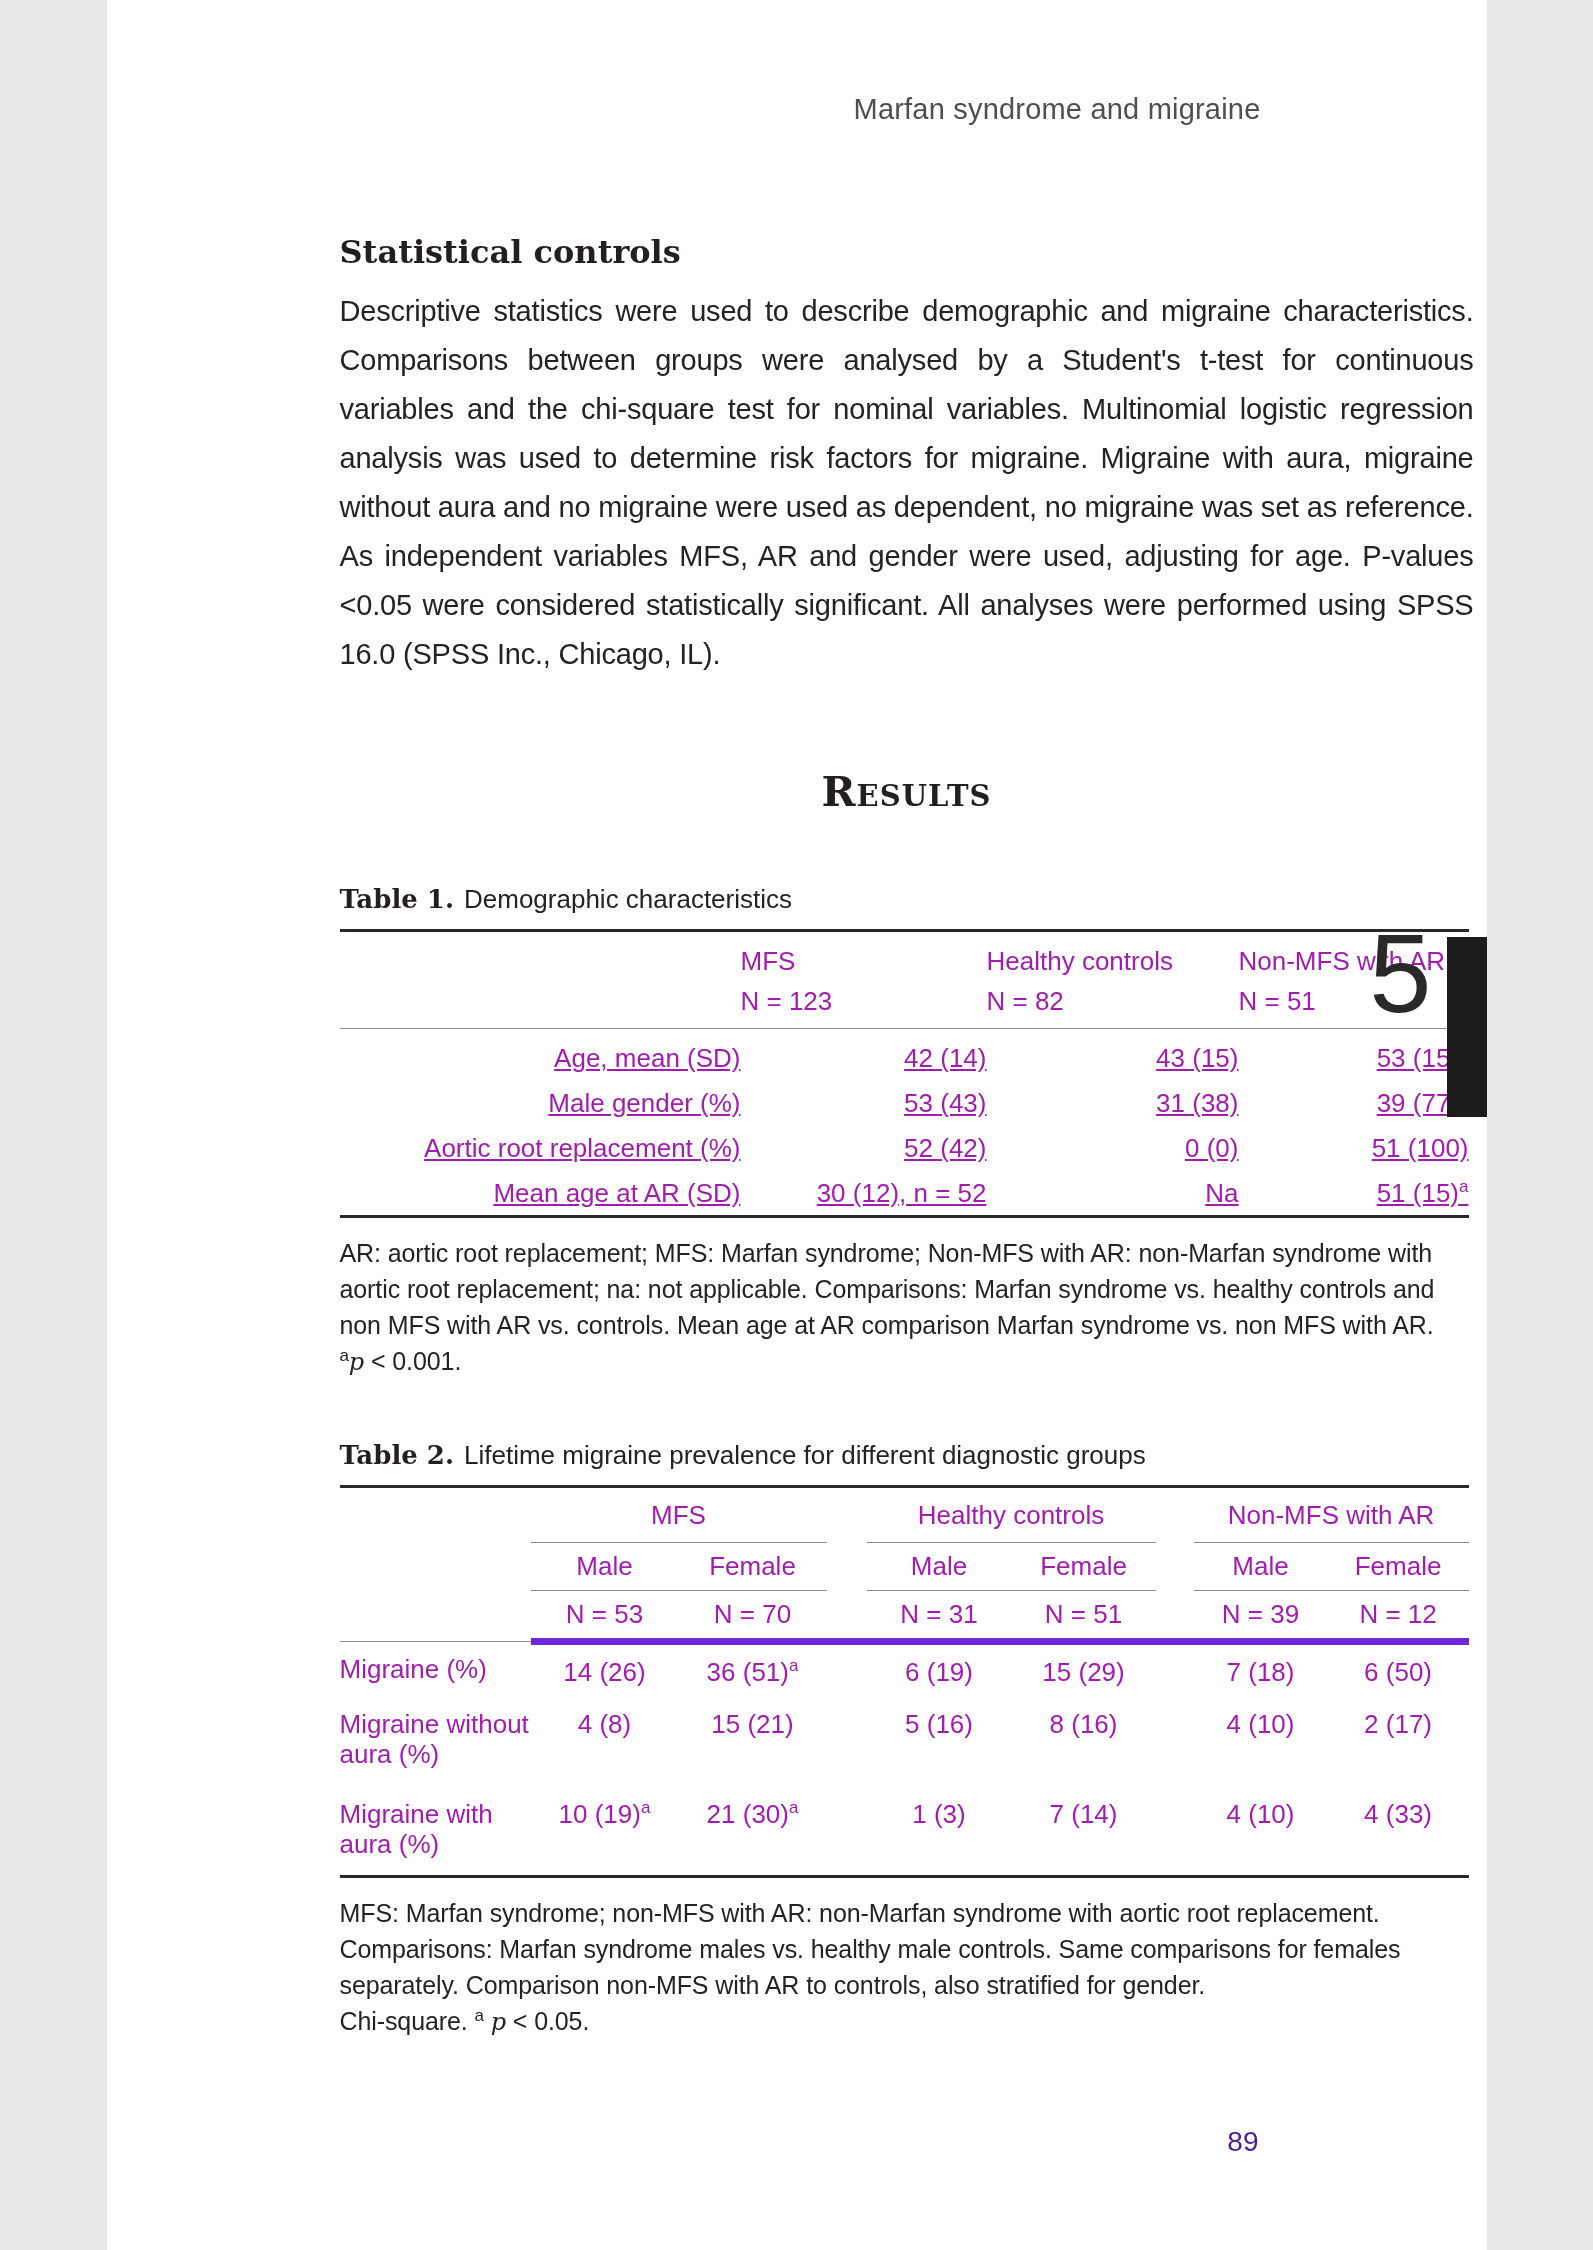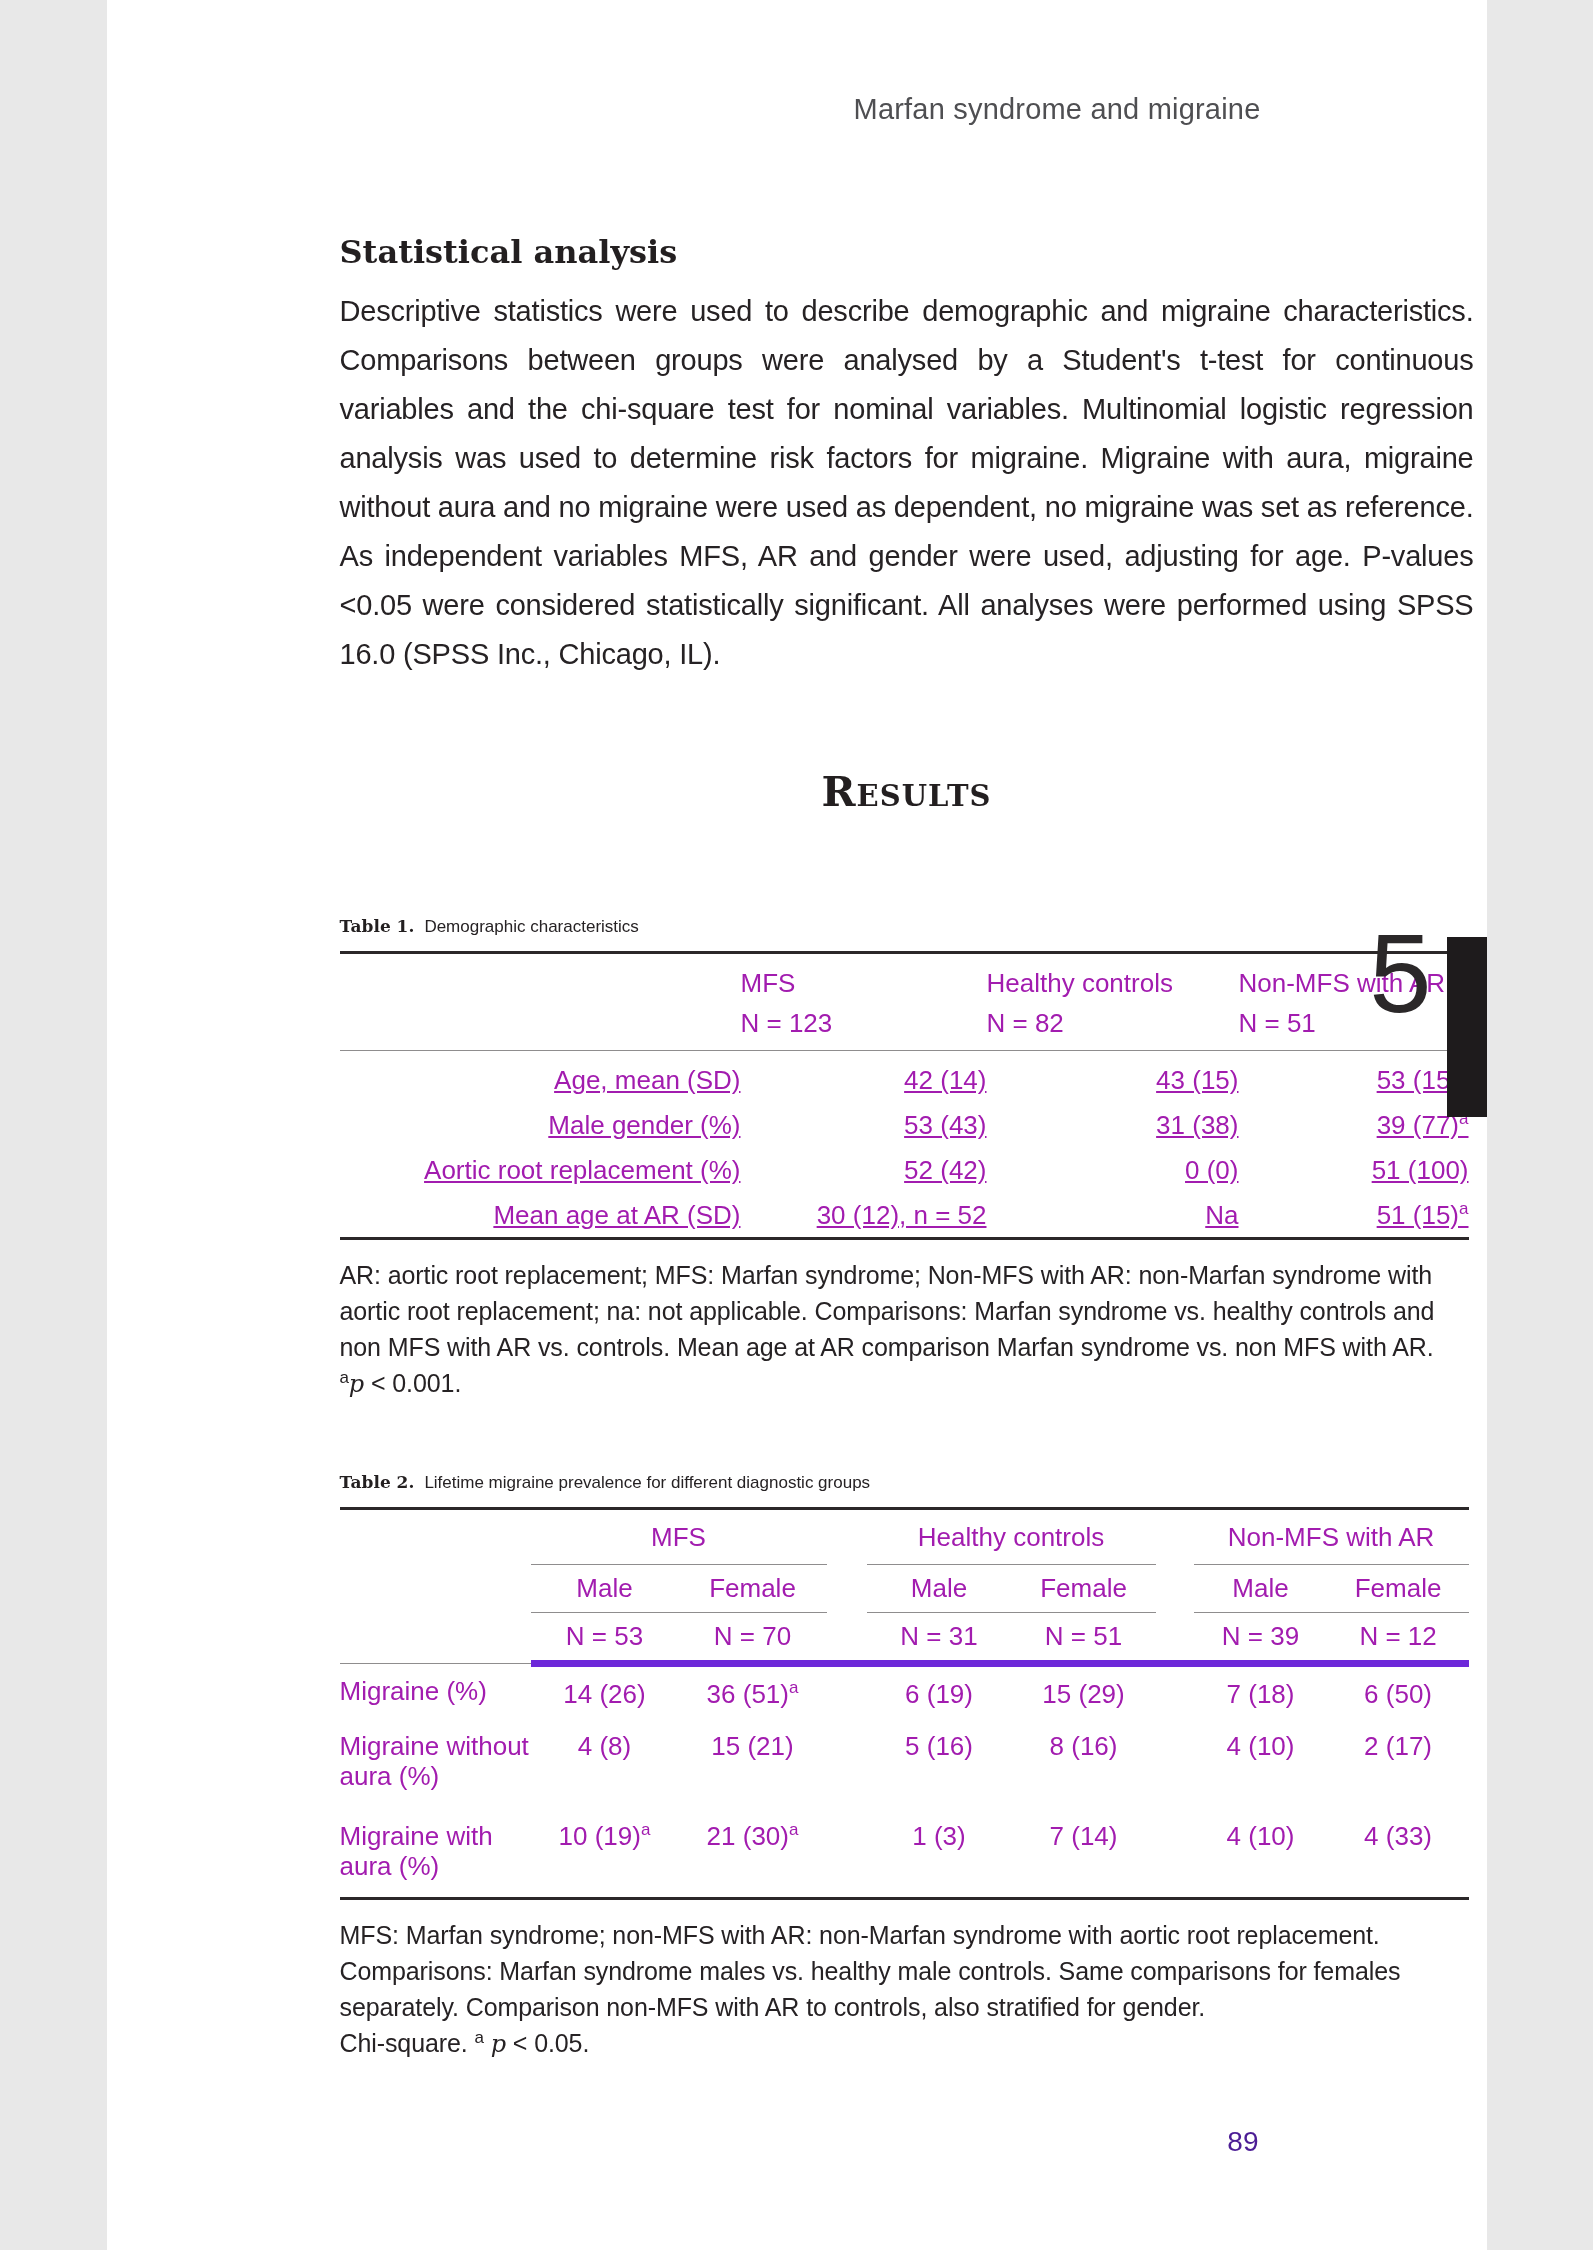--- a/index.html
+++ b/index.html
@@ -48,21 +48,21 @@
     font-weight: bold;
     font-variant: small-caps;
     font-size: 41px;
     letter-spacing: 1px;
     color: #231f20;
   }
 
   
   #t1-block { top: 884px; }
   #t2-block { top: 1440px; }
-  .tbl-caption { font-size: 17px; color: #262224; margin-top: 32px; }
+  .tbl-caption { font-size: 26px; color: #262224; }
   .cap-label {
     font-family: "DejaVu Serif", serif;
     font-weight: bold;
     margin-right: 10px;
     color: #231f20;
   }
   table {
     border-collapse: collapse;
     table-layout: fixed;
     width: 1129px;
@@ -135,21 +135,21 @@
   }
 </style>
 </head>
 <body>
 
 <div class="page">
 
   <div class="running-head">Marfan syndrome and migraine</div>
 
   <div class="content" id="sec-stat" style="position:absolute;">
-    <div class="sub-heading">Statistical analysis</div>
+    <div class="sub-heading">Statistical controls</div>
     <div class="body-par">Descriptive statistics were used to describe demographic and migraine characteristics. Comparisons between groups were analysed by a Student's t-test for continuous variables and the chi-square test for nominal variables. Multinomial logistic regression analysis was used to determine risk factors for migraine. Migraine with aura, migraine without aura and no migraine were used as dependent, no migraine was set as reference. As independent variables MFS, AR and gender were used, adjusting for age. P-values &lt;0.05 were considered statistically significant. All analyses were performed using SPSS 16.0 (SPSS Inc., Chicago, IL).</div>
   </div>
 
   <div class="content" id="results" style="position:absolute;text-align:center;">
     <div class="results-heading">Results</div>
   </div>
 
   <div class="content" id="t1-block" style="position:absolute;">
     <div class="tbl-caption">
       <span class="cap-label">Table 1.</span><span>Demographic characteristics</span>

